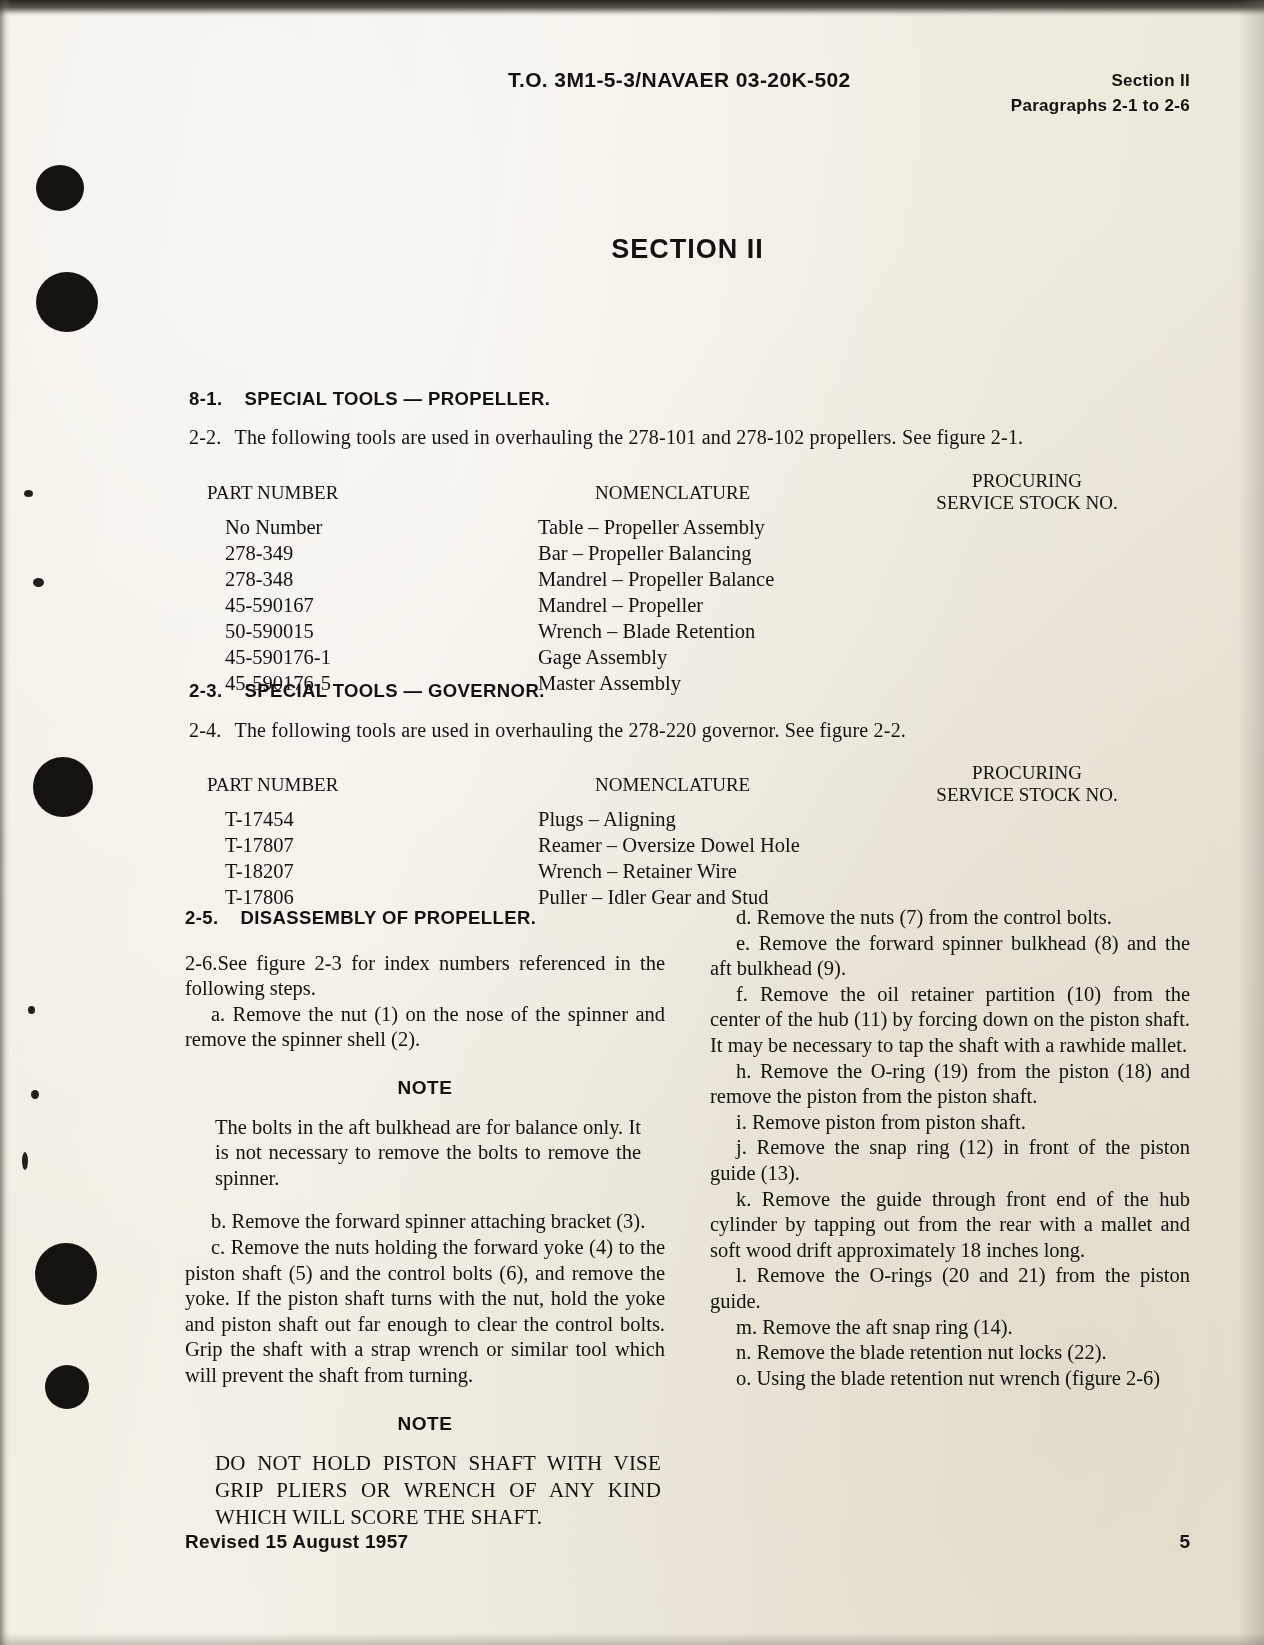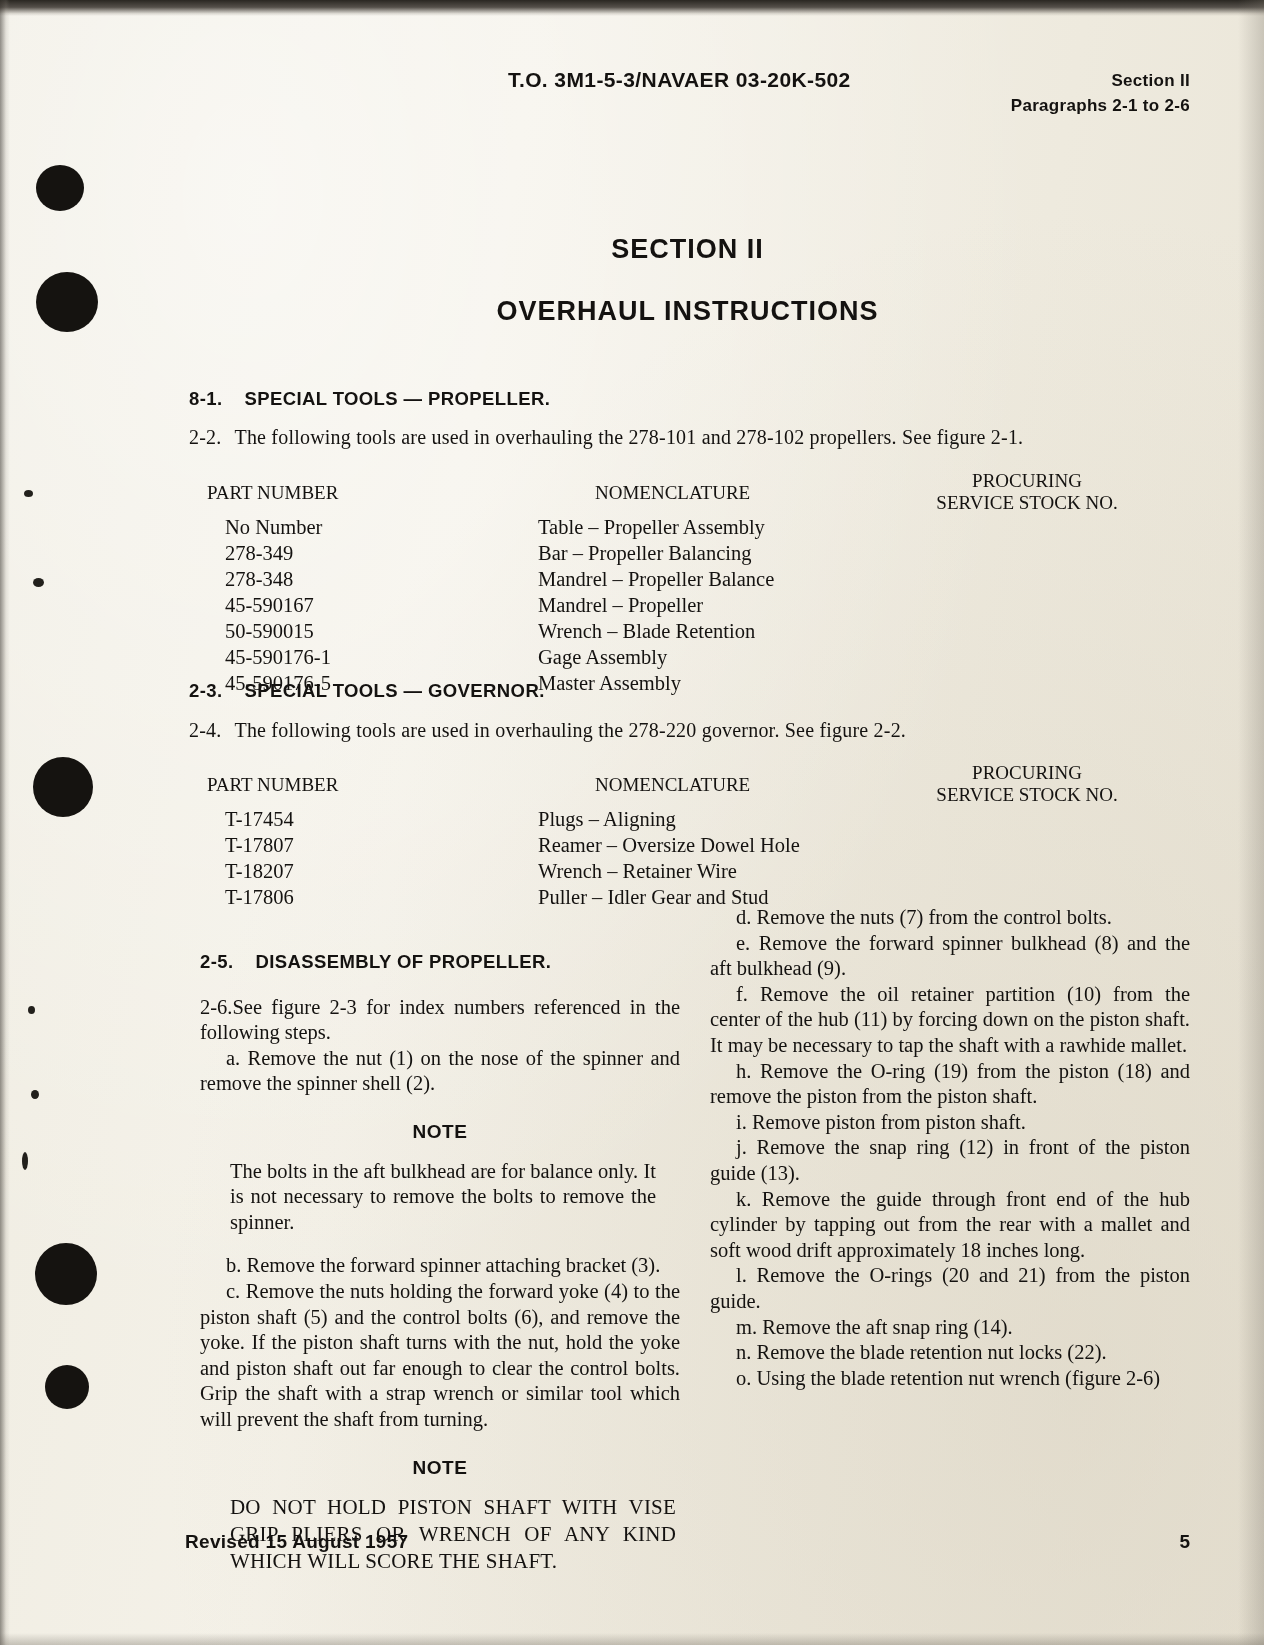--- a/index.html
+++ b/index.html
@@ -176,21 +176,21 @@
   .tbl-row .c-nom  { position: absolute; left: 353px; white-space: nowrap; }
 
   
   .col {
     position: absolute;
     width: 480px;
     font-size: 20.5px;
     line-height: 25.6px;
     text-align: justify;
   }
-  .col-left  { left: 15px;   top: 905px; margin-top: 44px; }
+  .col-left  { left: 0px;   top: 905px; }
   .col-right { left: 525px; top: 905px; }
 
   .step {
     margin: 0 0 0 0;
     text-indent: 26px;
     text-align: justify;
   }
   .step.noindent { text-indent: 0; }
 
   .note-head {
@@ -268,21 +268,20 @@
 
     <div class="runhead">
       <div class="doc-id">T.O.  3M1-5-3/NAVAER  03-20K-502</div>
       <div class="sect">
         <div>Section II</div>
         <div>Paragraphs 2-1 to 2-6</div>
       </div>
     </div>
 
     <div class="sec-title">SECTION  II</div>
-    <div class="sec-subtitle">OVERHAUL  INSTRUCTIONS</div>
 
     <div class="para-head" style="top:388px; left:4px;">
       <span class="num">8-1.</span><span>SPECIAL  TOOLS — PROPELLER.</span>
     </div>
     <div class="para-body" style="top:426px; left:4px;">
       <span class="num">2-2.</span><span>The following tools are used in overhauling the 278-101 and 278-102 propellers.  See figure 2-1.</span>
     </div>
 
     <div class="tool-table" style="top:460px;">
       <div class="tbl-procuring">

